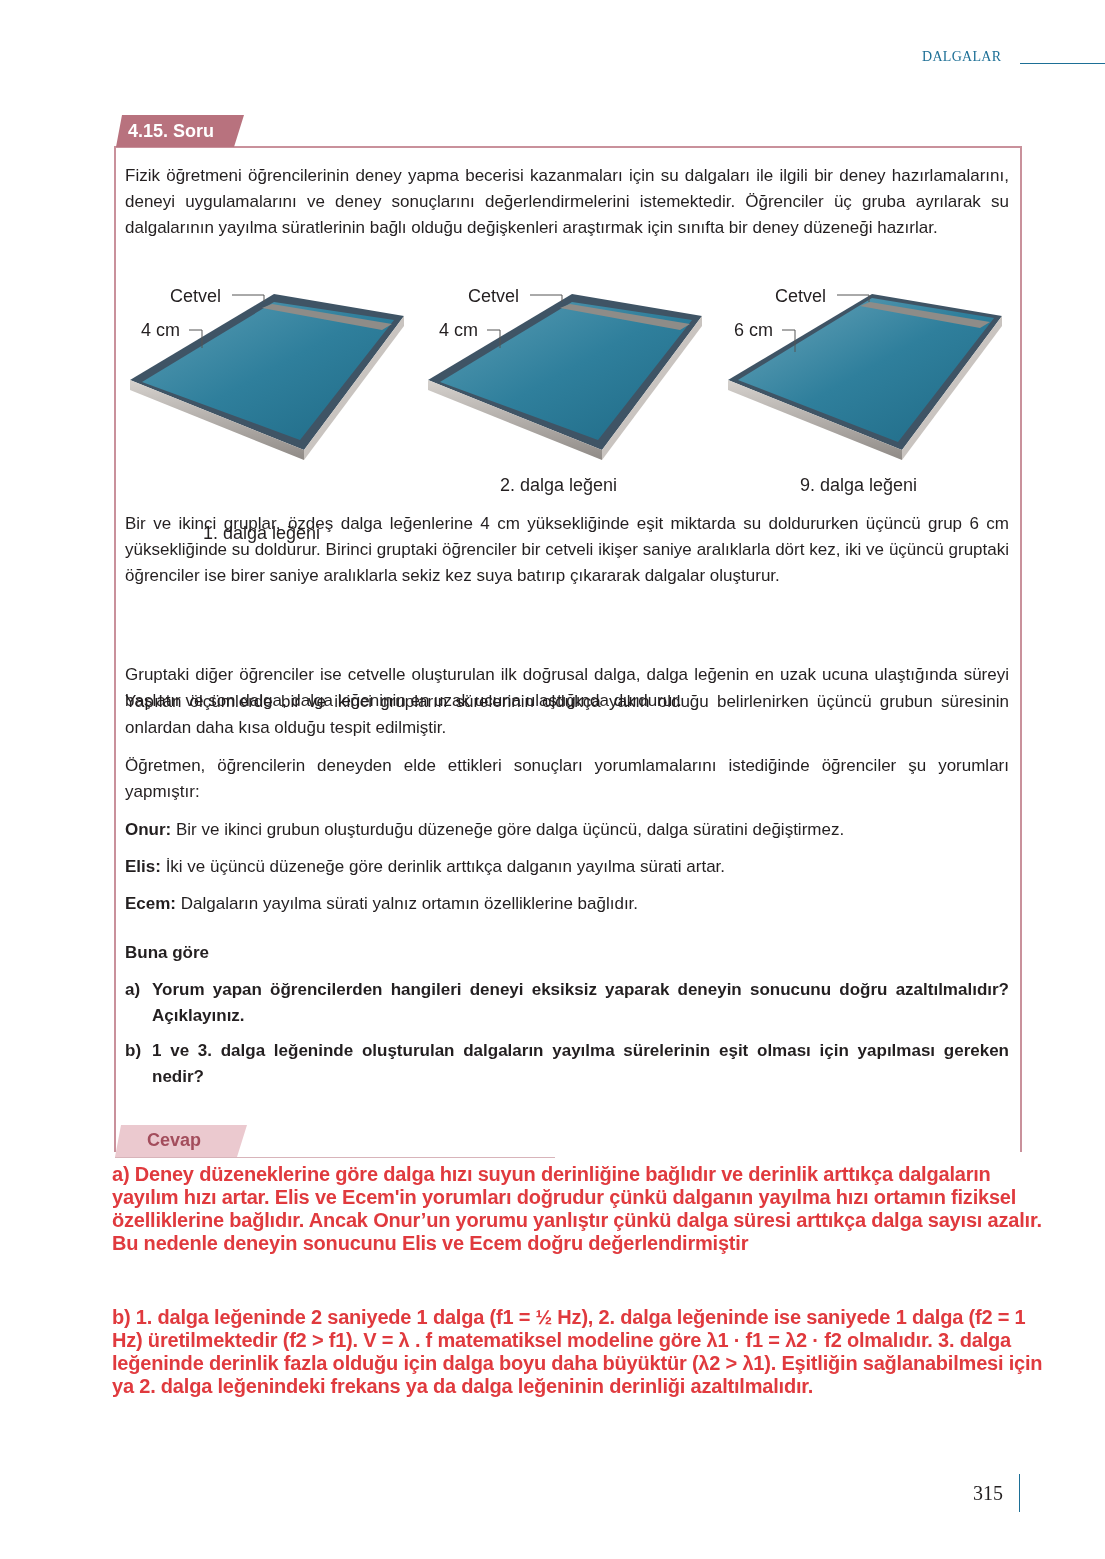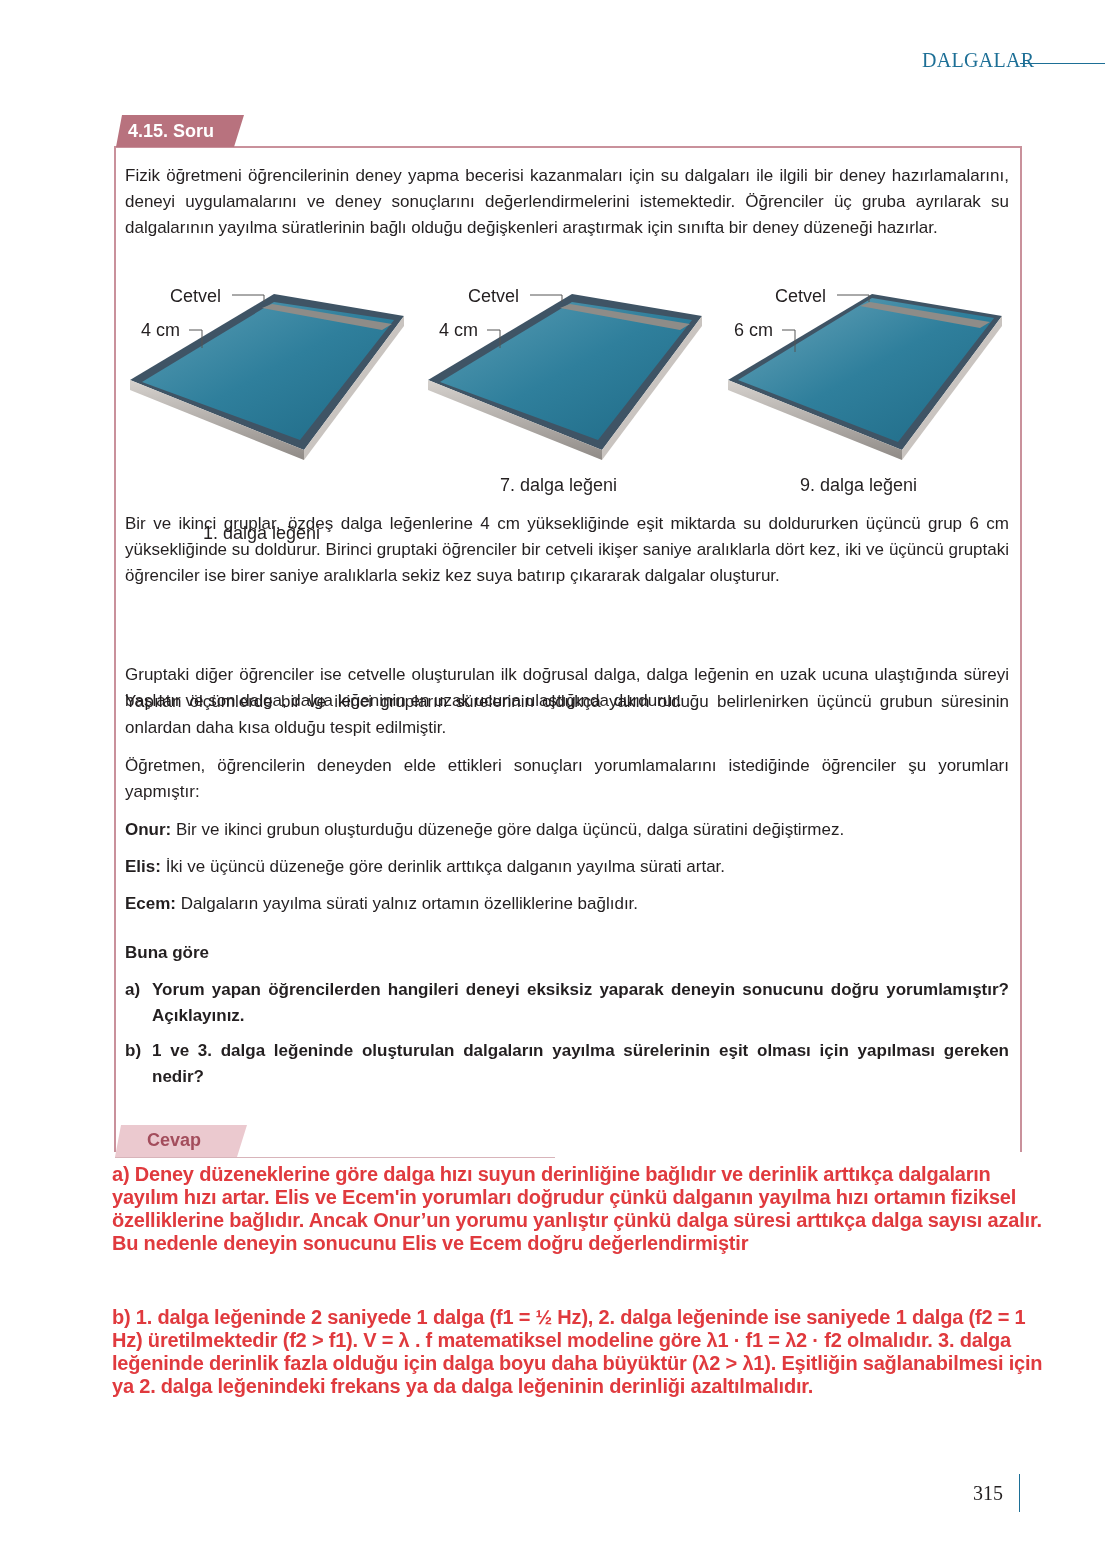--- a/index.html
+++ b/index.html
@@ -1,18 +1,18 @@
 <!DOCTYPE html>
 <html><head>
 <meta charset="utf-8">
 <style>
   html, body { margin: 0; padding: 0; background: #ffffff; }
   body { width: 1105px; height: 1559px; position: relative; overflow: hidden; font-family: "Liberation Sans", sans-serif; color: #231f20; }
 
-  .running-head { position: absolute; top: 49px; left: 922px; font-family: "Liberation Serif", serif; font-size: 20px; color: #1d6f96; letter-spacing: 0.3px; }
+  .running-head { position: absolute; top: 49px; left: 922px; font-family: "Liberation Serif", serif; font-size: 14px; color: #1d6f96; letter-spacing: 0.3px; }
   .running-rule { position: absolute; top: 63px; left: 1020px; width: 85px; height: 1px; background: #1d6f96; }
 
   .q-tab { position: absolute; top: 115px; left: 116px; width: 128px; height: 32px; }
   .q-tab-shape { position: absolute; inset: 0; background: #b8727e; clip-path: polygon(6px 0, 100% 0, 118px 100%, 0 100%); }
   .q-tab-label { position: absolute; left: 12px; top: 6px; color: #fff; font-weight: bold; font-size: 18px; }
 
   .q-box { position: absolute; top: 146px; left: 114px; width: 904px; height: 1004px; border-top: 2px solid #c9919b; border-left: 2px solid #c9919b; border-right: 2px solid #c9919b; }
 
   .para { position: absolute; left: 125px; width: 884px; font-size: 17px; line-height: 26px; text-align: justify; text-align-last: left; }
 
@@ -90,21 +90,21 @@
       </defs>
       <polygon points="2,90 146,4 276,26 176,160" fill="#3f5465"></polygon>
       <polygon points="14,92 146,12 266,30 172,150" fill="url(#water2)"></polygon>
       <polygon points="134,18 144,14 264,34 254,40" fill="#8e8c88"></polygon>
       <polygon points="2,90 176,160 176,170 2,100" fill="url(#wall2)"></polygon>
       <polygon points="176,160 276,26 276,36 176,170" fill="#c9c4c0"></polygon>
     </svg>
   </div>
   <span class="tank-label" style="left:468px; top:286px;">Cetvel</span>
   <span class="tank-label" style="left:439px; top:320px;">4 cm</span>
-  <span class="tank-caption" style="left:500px; top:475px;">7. dalga leğeni</span>
+  <span class="tank-caption" style="left:500px; top:475px;">2. dalga leğeni</span>
 
   <div class="tank" style="left:726px; top:290px;">
     <svg width="280" height="170" viewBox="0 0 280 170">
       <defs>
         <linearGradient id="water3" x1="0" y1="0" x2="1" y2="1">
           <stop offset="0" stop-color="#6aa6bb"></stop>
           <stop offset="0.5" stop-color="#2f7f9c"></stop>
           <stop offset="1" stop-color="#1f6a86"></stop>
         </linearGradient>
         <linearGradient id="wall3" x1="0" y1="0" x2="0" y2="1">
@@ -140,21 +140,21 @@
 <div class="para" style="top:689px;">Yapılan ölçümlerde bir ve ikinci grupların sürelerinin oldukça yakın olduğu belirlenirken üçüncü grubun süresinin onlardan daha kısa olduğu tespit edilmiştir.</div>
 <div class="para" style="top:753px;">Öğretmen, öğrencilerin deneyden elde ettikleri sonuçları yorumlamalarını istediğinde öğrenciler şu yorumları yapmıştır:</div>
 
 <div class="para" style="top:817px;"><b class="name">Onur:</b><span> Bir ve ikinci grubun oluşturduğu düzeneğe göre dalga üçüncü, dalga süratini değiştirmez.</span></div>
 <div class="para" style="top:854px;"><b class="name">Elis:</b><span> İki ve üçüncü düzeneğe göre derinlik arttıkça dalganın yayılma sürati artar.</span></div>
 <div class="para" style="top:891px;"><b class="name">Ecem:</b><span> Dalgaların yayılma sürati yalnız ortamın özelliklerine bağlıdır.</span></div>
 
 <div class="para" style="top:940px; font-weight:bold;">Buna göre</div>
 <div class="q-item" style="top:977px;">
   <span class="letter">a)</span>
-  <span class="text">Yorum yapan öğrencilerden hangileri deneyi eksiksiz yaparak deneyin sonucunu doğru yorumlamıştır? Açıklayınız.</span>
+  <span class="text">Yorum yapan öğrencilerden hangileri deneyi eksiksiz yaparak deneyin sonucunu doğru azaltılmalıdır? Açıklayınız.</span>
 </div>
 <div class="q-item" style="top:1038px;">
   <span class="letter">b)</span>
   <span class="text">1 ve 3. dalga leğeninde oluşturulan dalgaların yayılma sürelerinin eşit olması için yapılması gereken nedir?</span>
 </div>
 
 <div class="ans-tab">
   <div class="ans-tab-shape"></div>
   <span class="ans-tab-label">Cevap</span>
 </div>

